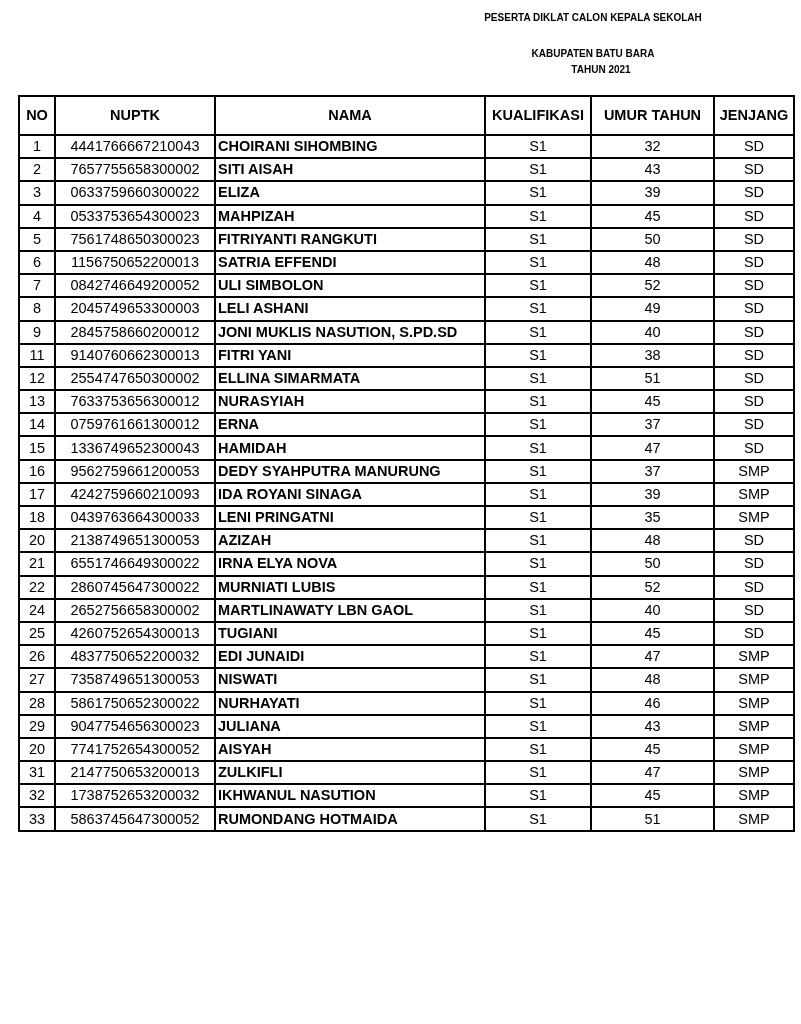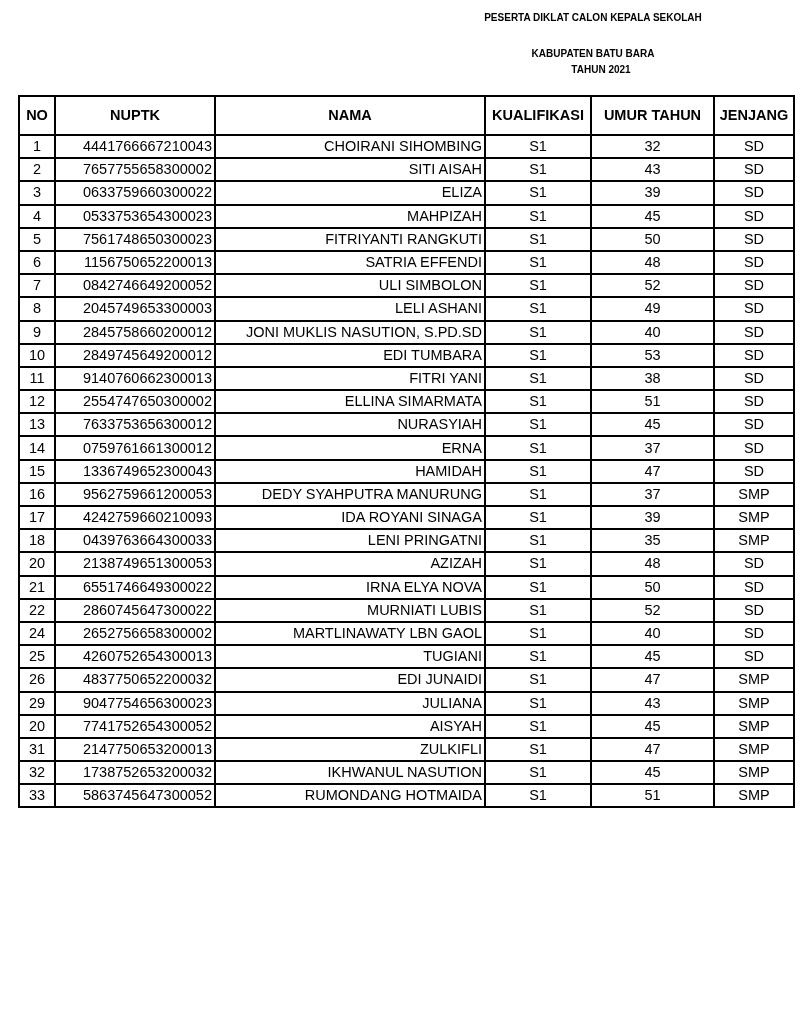--- a/index.html
+++ b/index.html
@@ -29,22 +29,22 @@
     white-space: nowrap; overflow: hidden; line-height: 21px;
   }
   table.data th { font-weight: bold; height: 37px; text-align: center; font-size: 14.5px; }
   col.c-no { width: 36px; }
   col.c-nuptk { width: 160px; }
   col.c-nama { width: 270px; }
   col.c-kual { width: 106px; }
   col.c-umur { width: 123px; }
   col.c-jen { width: 80px; }
   td.no { text-align: center; }
-  td.nuptk { text-align: right; overflow: visible; position: relative; }
-  td.nama { text-align: right; }
+  td.nuptk { text-align: center; overflow: visible; position: relative; }
+  td.nama { text-align: left; font-weight: bold; }
   td.center { text-align: center; }
 </style>
 </head>
 <body>
 
 <div class="title-block">
   <div id="t1" class="title-line">PESERTA DIKLAT CALON KEPALA SEKOLAH</div>
   <div id="t2" class="title-line">KABUPATEN BATU BARA</div>
   <div id="t3" class="title-line">TAHUN 2021</div>
 </div>
@@ -135,28 +135,20 @@
       </tr>
       <tr>
         <td class="no">9</td>
         <td class="nuptk">2845758660200012</td>
         <td class="nama">JONI MUKLIS NASUTION, S.PD.SD</td>
         <td class="center">S1</td>
         <td class="center">40</td>
         <td class="center">SD</td>
       </tr>
       <tr>
-        <td class="no">10</td>
-        <td class="nuptk">2849745649200012</td>
-        <td class="nama">EDI TUMBARA</td>
-        <td class="center">S1</td>
-        <td class="center">53</td>
-        <td class="center">SD</td>
-      </tr>
-      <tr>
         <td class="no">11</td>
         <td class="nuptk">9140760662300013</td>
         <td class="nama">FITRI YANI</td>
         <td class="center">S1</td>
         <td class="center">38</td>
         <td class="center">SD</td>
       </tr>
       <tr>
         <td class="no">12</td>
         <td class="nuptk">2554747650300002</td>
@@ -252,20 +244,36 @@
         <td class="center">S1</td>
         <td class="center">45</td>
         <td class="center">SD</td>
       </tr>
       <tr>
         <td class="no">26</td>
         <td class="nuptk">4837750652200032</td>
         <td class="nama">EDI JUNAIDI</td>
         <td class="center">S1</td>
         <td class="center">47</td>
+        <td class="center">SMP</td>
+      </tr>
+      <tr>
+        <td class="no">27</td>
+        <td class="nuptk">7358749651300053</td>
+        <td class="nama">NISWATI</td>
+        <td class="center">S1</td>
+        <td class="center">48</td>
+        <td class="center">SMP</td>
+      </tr>
+      <tr>
+        <td class="no">28</td>
+        <td class="nuptk">5861750652300022</td>
+        <td class="nama">NURHAYATI</td>
+        <td class="center">S1</td>
+        <td class="center">46</td>
         <td class="center">SMP</td>
       </tr>
       <tr>
         <td class="no">29</td>
         <td class="nuptk">9047754656300023</td>
         <td class="nama">JULIANA</td>
         <td class="center">S1</td>
         <td class="center">43</td>
         <td class="center">SMP</td>
       </tr>

